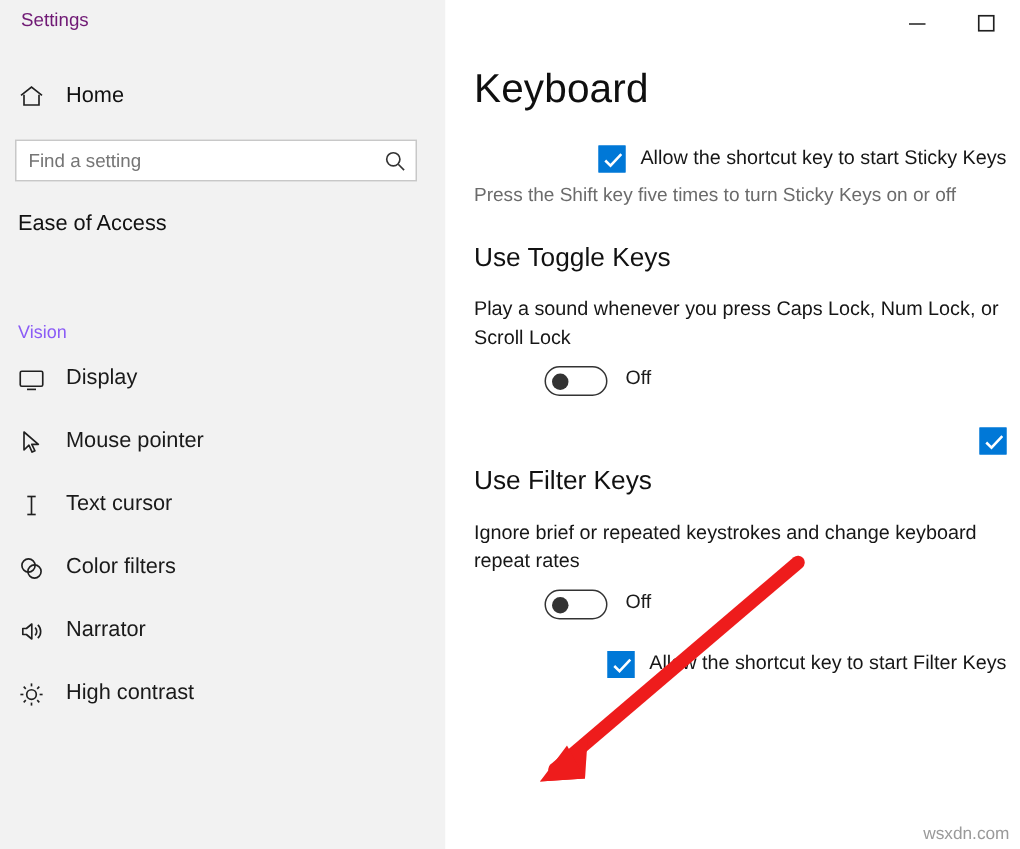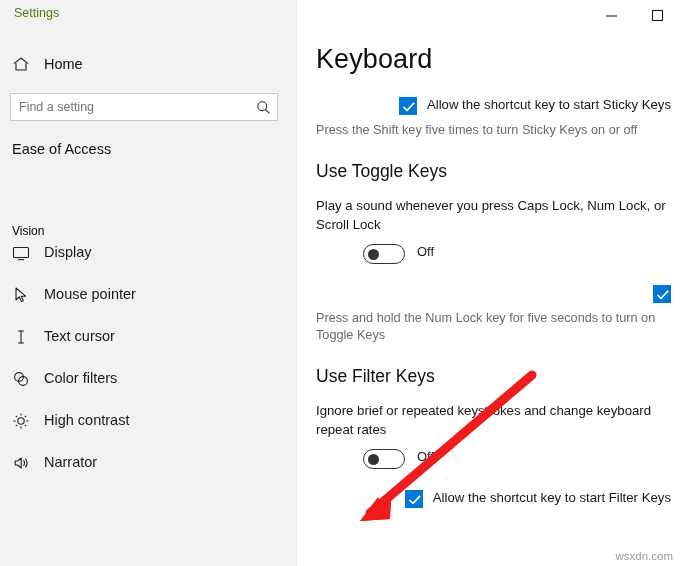--- a/index.html
+++ b/index.html
@@ -29,21 +29,21 @@
     height: 566px;
     background: #f2f2f2;
     position: relative;
     flex: 0 0 297px;
   }
   .app-title {
     position: absolute;
     left: 14px;
     top: 6px;
     font-size: 12.5px;
-    color: #4d7c0f;
+    color: #701a75;
   }
   .home-row {
     position: absolute;
     left: 0;
     top: 48px;
     width: 297px;
     height: 32px;
     display: flex;
     align-items: center;
     padding-left: 12px;
@@ -93,23 +93,23 @@
     position: absolute;
     left: 12px;
     top: 141px;
     font-size: 14.5px;
     color: #111;
     font-weight: 400;
   }
   .group-label {
     position: absolute;
     left: 12px;
-    top: 224px;
+    top: 214px;
     font-size: 12px;
-    color: #000000;
+    color: #8b5cf6;
   }
   .nav {
     position: absolute;
     top: 244px;
     left: 0;
     width: 297px;
   }
   .nav-item {
     height: 42px;
     display: flex;
@@ -329,20 +329,31 @@
 
 
       <div class="nav-item">
         <span class="ico">
           <svg width="18" height="18" viewBox="0 0 18 18">
               <circle cx="7" cy="7" r="4.4" fill="none" stroke="#202020" stroke-width="1.1"></circle>
               <circle cx="11" cy="11" r="4.4" fill="none" stroke="#202020" stroke-width="1.1"></circle>
             </svg>
         </span>
         <span class="label">Color filters</span>
+      </div>
+
+      <div class="nav-item">
+        <span class="ico">
+          <svg width="18" height="18" viewBox="0 0 18 18">
+              <path d="M3.2 7 H5.6 L9.2 4 V14 L5.6 11 H3.2 Z" fill="none" stroke="#202020" stroke-width="1.1" stroke-linejoin="round"></path>
+              <path d="M11.4 6.4 a3.6 3.6 0 0 1 0 5.2" fill="none" stroke="#202020" stroke-width="1.1"></path>
+              <path d="M13.2 4.6 a6 6 0 0 1 0 8.8" fill="none" stroke="#202020" stroke-width="1.1"></path>
+            </svg>
+        </span>
+        <span class="label">Narrator</span>
       </div>
 
       <div class="nav-item">
         <span class="ico">
           <svg width="18" height="18" viewBox="0 0 18 18">
               <circle cx="9" cy="9" r="3.2" fill="none" stroke="#202020" stroke-width="1.1"></circle>
               <g stroke="#202020" stroke-width="1.1">
                 <line x1="9" y1="1.6" x2="9" y2="3.6"></line>
                 <line x1="9" y1="14.4" x2="9" y2="16.4"></line>
                 <line x1="1.6" y1="9" x2="3.6" y2="9"></line>
@@ -350,31 +361,20 @@
                 <line x1="3.8" y1="3.8" x2="5.2" y2="5.2"></line>
                 <line x1="12.8" y1="12.8" x2="14.2" y2="14.2"></line>
                 <line x1="3.8" y1="14.2" x2="5.2" y2="12.8"></line>
                 <line x1="12.8" y1="5.2" x2="14.2" y2="3.8"></line>
               </g>
             </svg>
         </span>
         <span class="label">High contrast</span>
       </div>
 
-      <div class="nav-item">
-        <span class="ico">
-          <svg width="18" height="18" viewBox="0 0 18 18">
-              <path d="M3.2 7 H5.6 L9.2 4 V14 L5.6 11 H3.2 Z" fill="none" stroke="#202020" stroke-width="1.1" stroke-linejoin="round"></path>
-              <path d="M11.4 6.4 a3.6 3.6 0 0 1 0 5.2" fill="none" stroke="#202020" stroke-width="1.1"></path>
-              <path d="M13.2 4.6 a6 6 0 0 1 0 8.8" fill="none" stroke="#202020" stroke-width="1.1"></path>
-            </svg>
-        </span>
-        <span class="label">Narrator</span>
-      </div>
-
     </div>
   </div>
 
   <div class="main">
 
     <div class="titlebar">
       <div class="tb-btn">
         <svg width="13" height="13" viewBox="0 0 13 13">
             <line x1="1" y1="7" x2="12" y2="7" stroke="#202020" stroke-width="1.1"></line>
           </svg>
@@ -408,21 +408,20 @@
           </span>
         <span class="toggle-state">Off</span>
       </div>
       <div class="row-check">
         <span class="checkbox">
           <svg width="14" height="12" viewBox="0 0 14 12">
               <path d="M1.5 6 L5 9.4 L12.2 1.8" fill="none" stroke="#ffffff" stroke-width="1.7"></path>
             </svg>
         </span>
       </div>
-      <p class="hint">Press and hold the Num Lock key for five seconds to turn on Toggle Keys</p>
 
       <h2 class="sub-head">Use Filter Keys</h2>
       <p class="desc">Ignore brief or repeated keystrokes and change keyboard repeat rates</p>
       <div class="toggle-row">
         <span class="toggle">
             <span class="knob"></span>
           </span>
         <span class="toggle-state">Off</span>
       </div>
       <div class="row-check">

